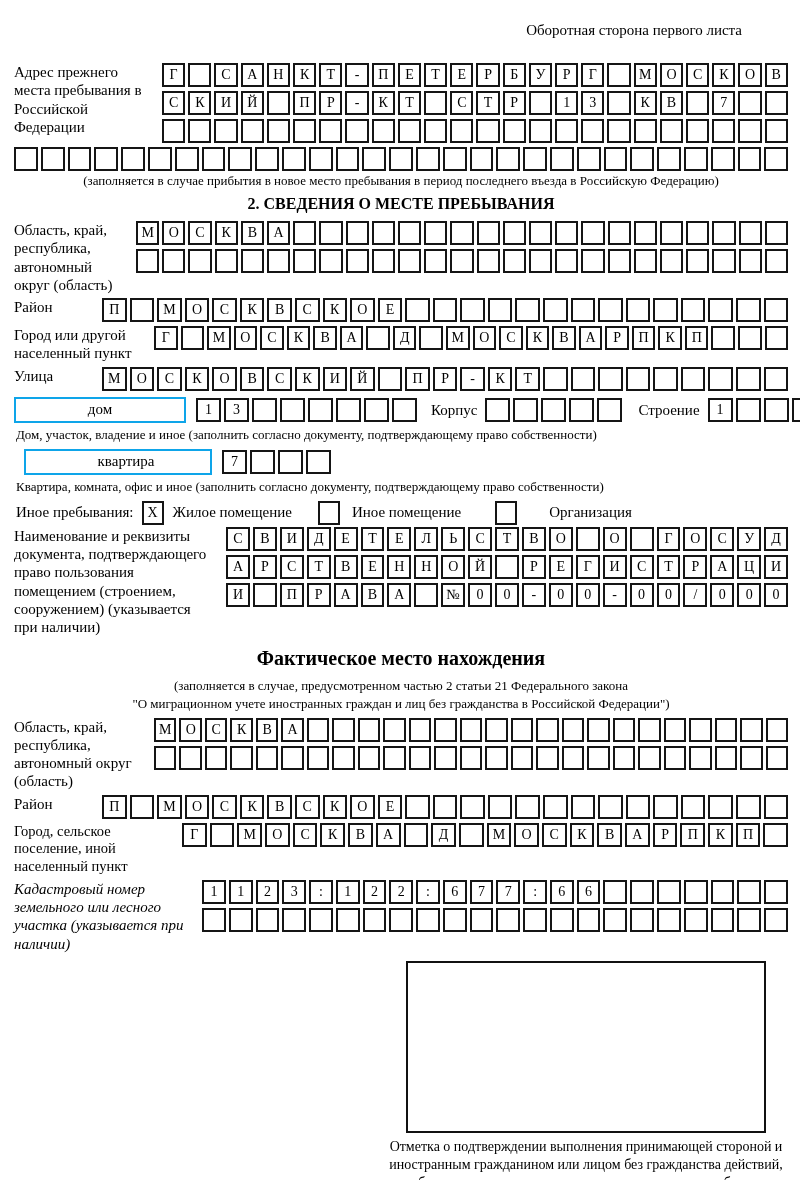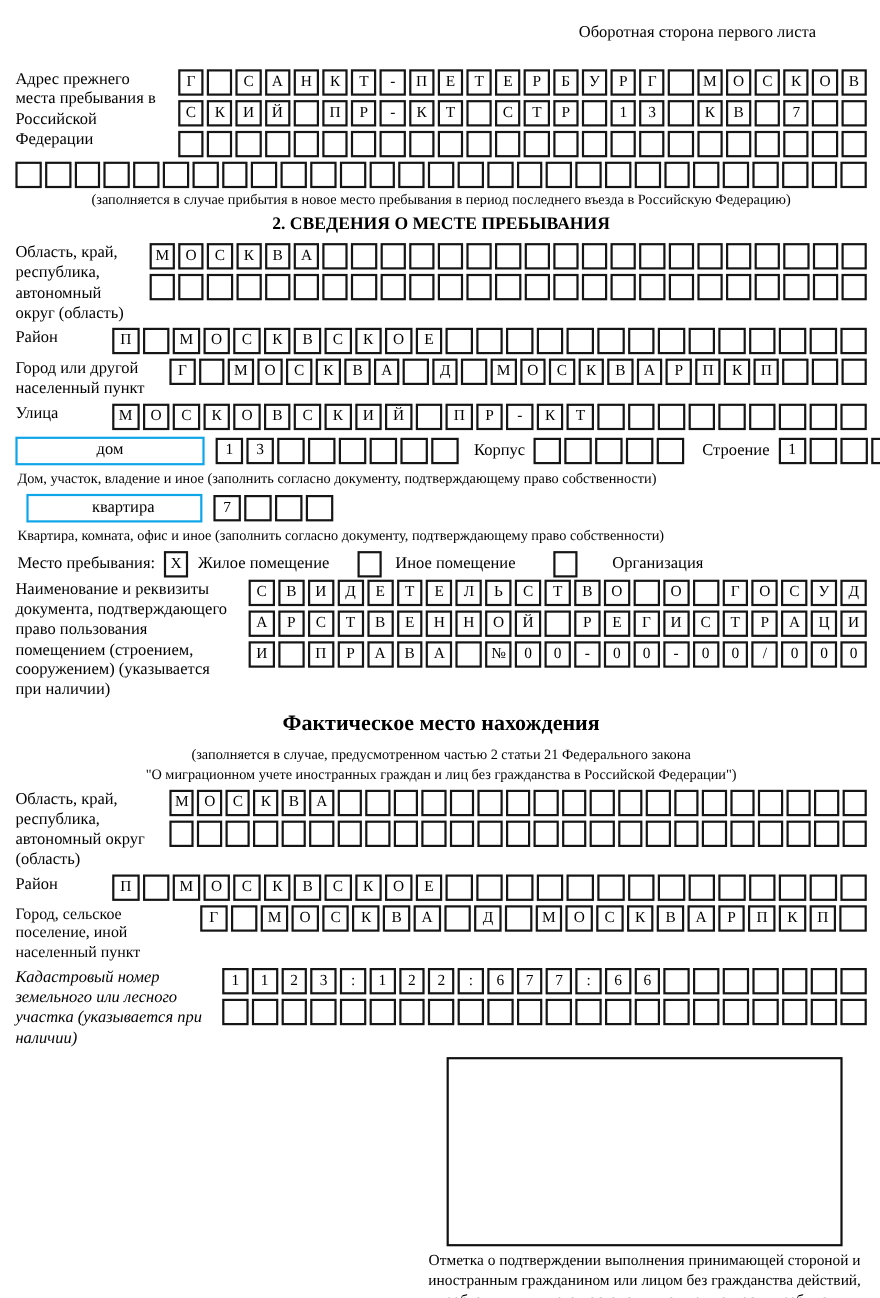--- a/index.html
+++ b/index.html
@@ -348,32 +348,32 @@
     <div class="cells cells-fixed">
         <span class="cell">1</span>
         <span class="cell"></span>
         <span class="cell"></span>
         <span class="cell"></span>
       </div>
   </div>
   <div class="caption-left">Дом, участок, владение и иное (заполнить согласно документу, подтверждающему право собственности)</div>
 
   <div class="frow" style="align-items:center;">
-    <div class="wide-box" style="width:160px; margin-left:10px; margin-right:10px;padding-left:16px;">квартира</div>
+    <div class="wide-box" style="width:188px; margin-left:10px; margin-right:10px;padding-left:16px;">квартира</div>
     <div class="cells cells-fixed">
         <span class="cell">7</span>
         <span class="cell"></span>
         <span class="cell"></span>
         <span class="cell"></span>
       </div>
   </div>
   <div class="caption-left">Квартира, комната, офис и иное (заполнить согласно документу, подтверждающему право собственности)</div>
 
   <div class="chk-row">
-    <span>Место пребывания:</span>
+    <span>Иное пребывания:</span>
     <span class="chk" style="margin-left:8px;">X</span>
     <span style="margin-left:9px;">Жилое помещение</span>
     <span class="chk" style="margin-left:26px;"></span>
     <span style="margin-left:12px;">Иное помещение</span>
     <span class="chk" style="margin-left:34px;"></span>
     <span style="margin-left:32px;">Организация</span>
   </div>
 
   <div class="frow">
     <div class="flabel" style="width:212px;">Наименование и реквизиты документа, подтверждающего право пользования помещением (строением, сооружением) (указывается при наличии)</div>

